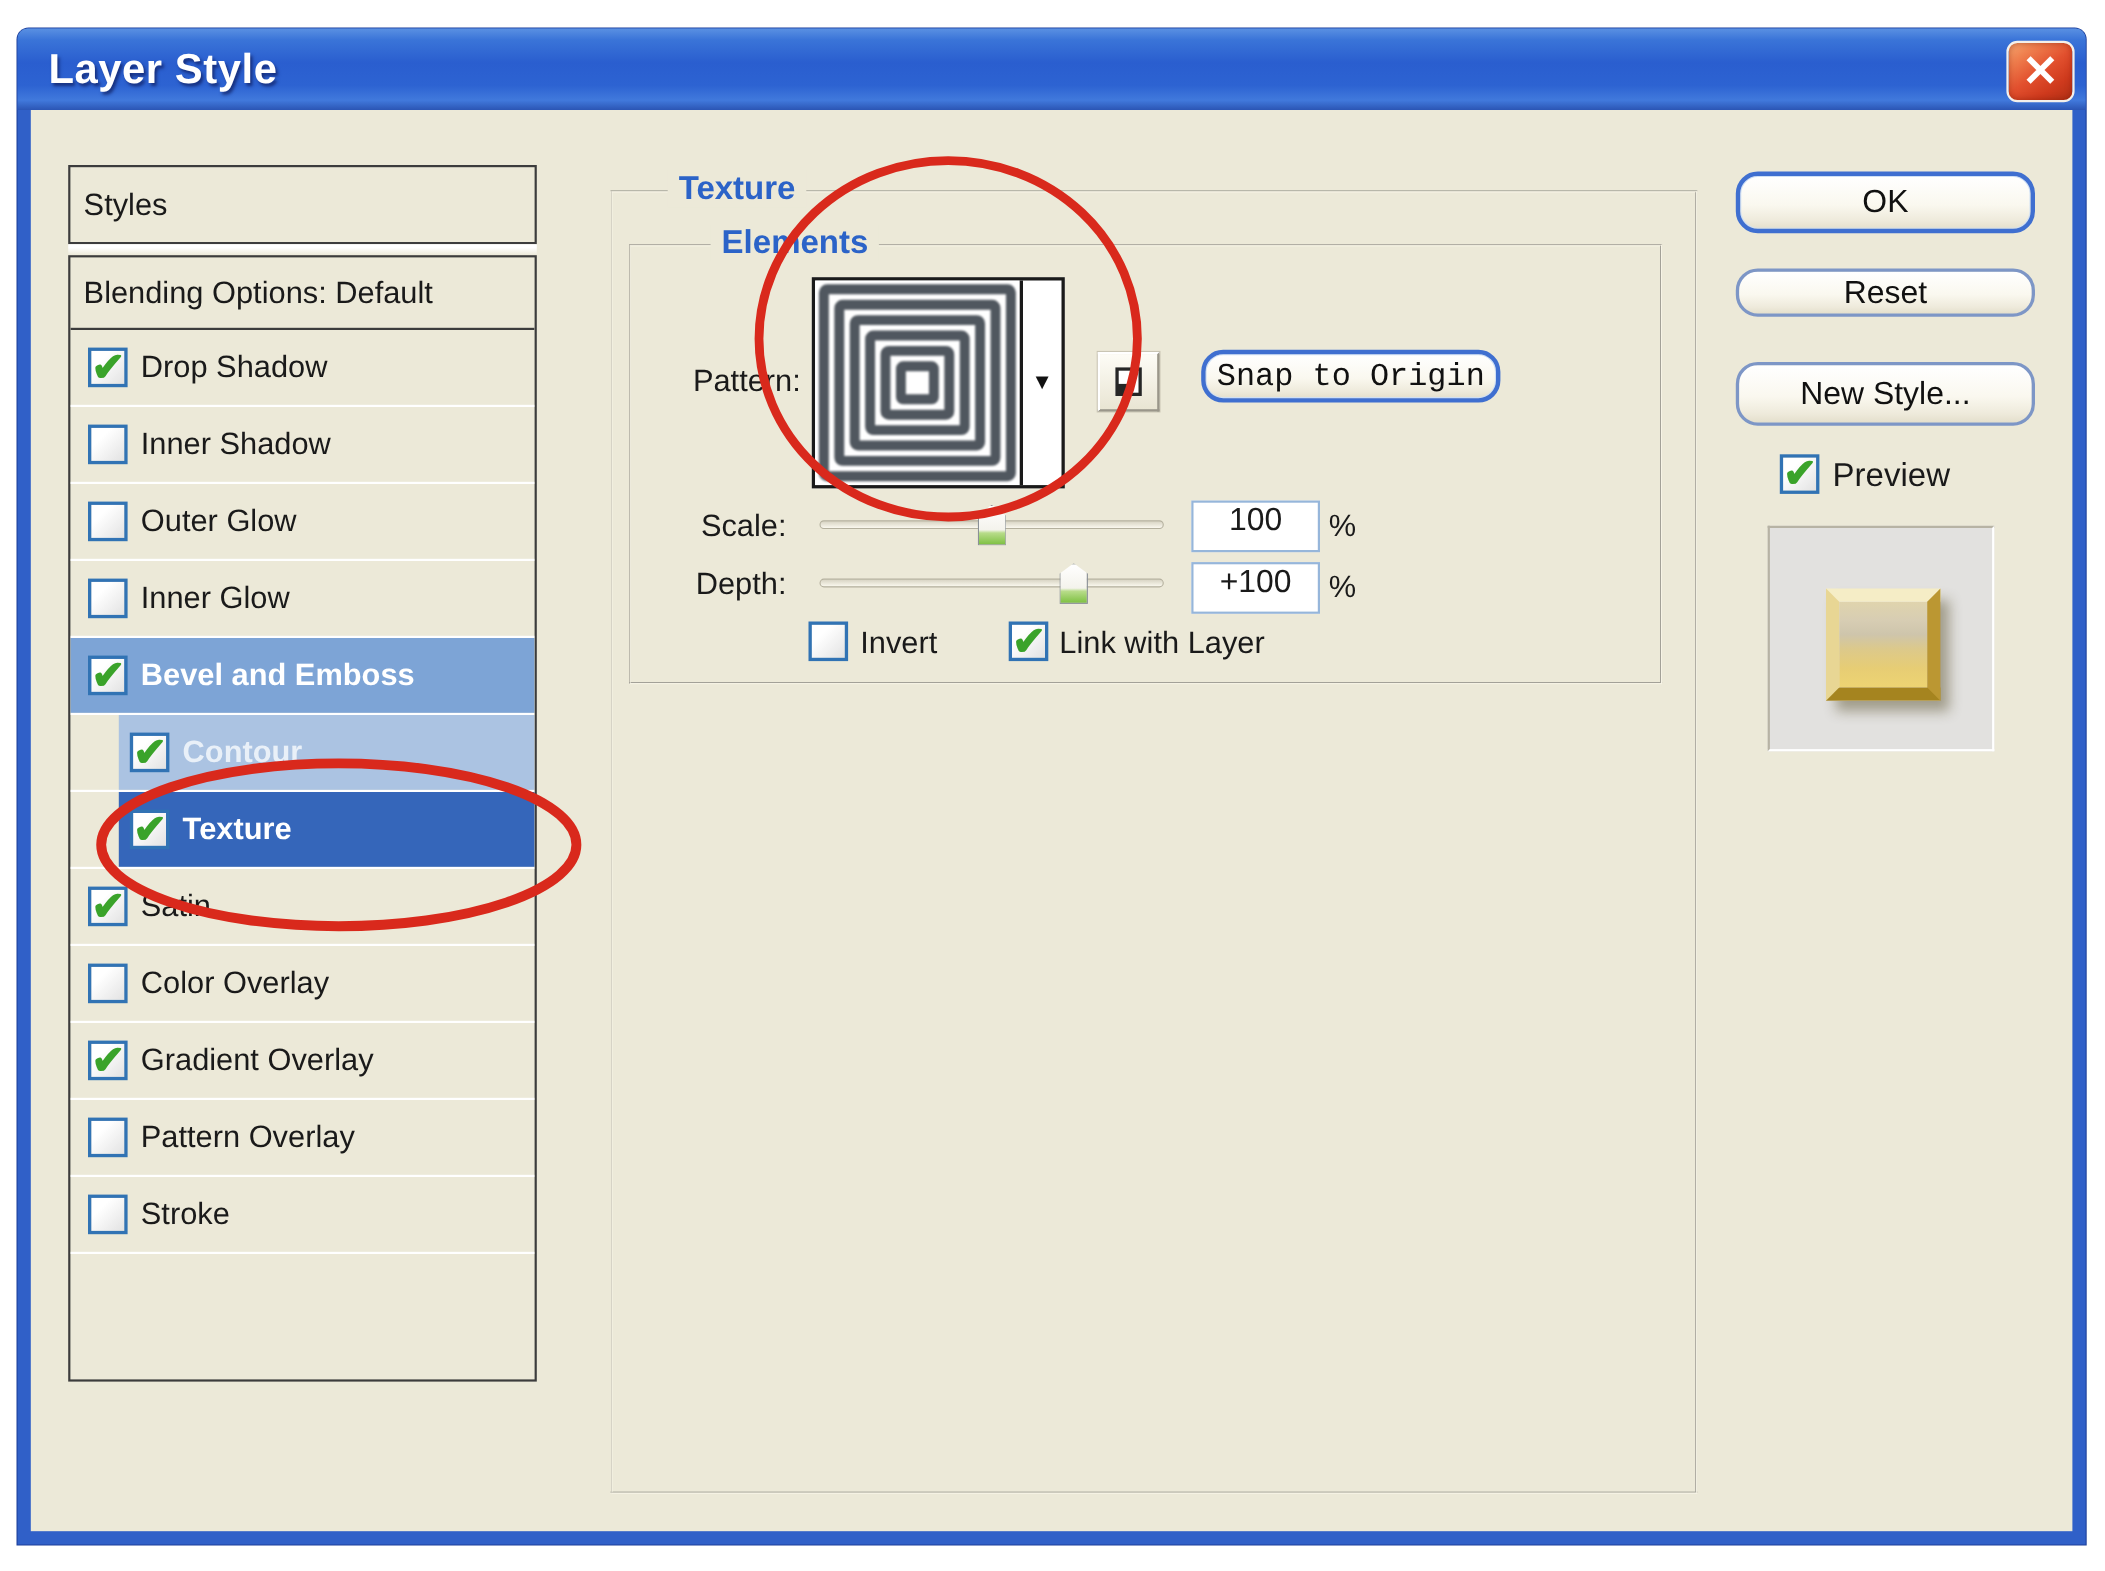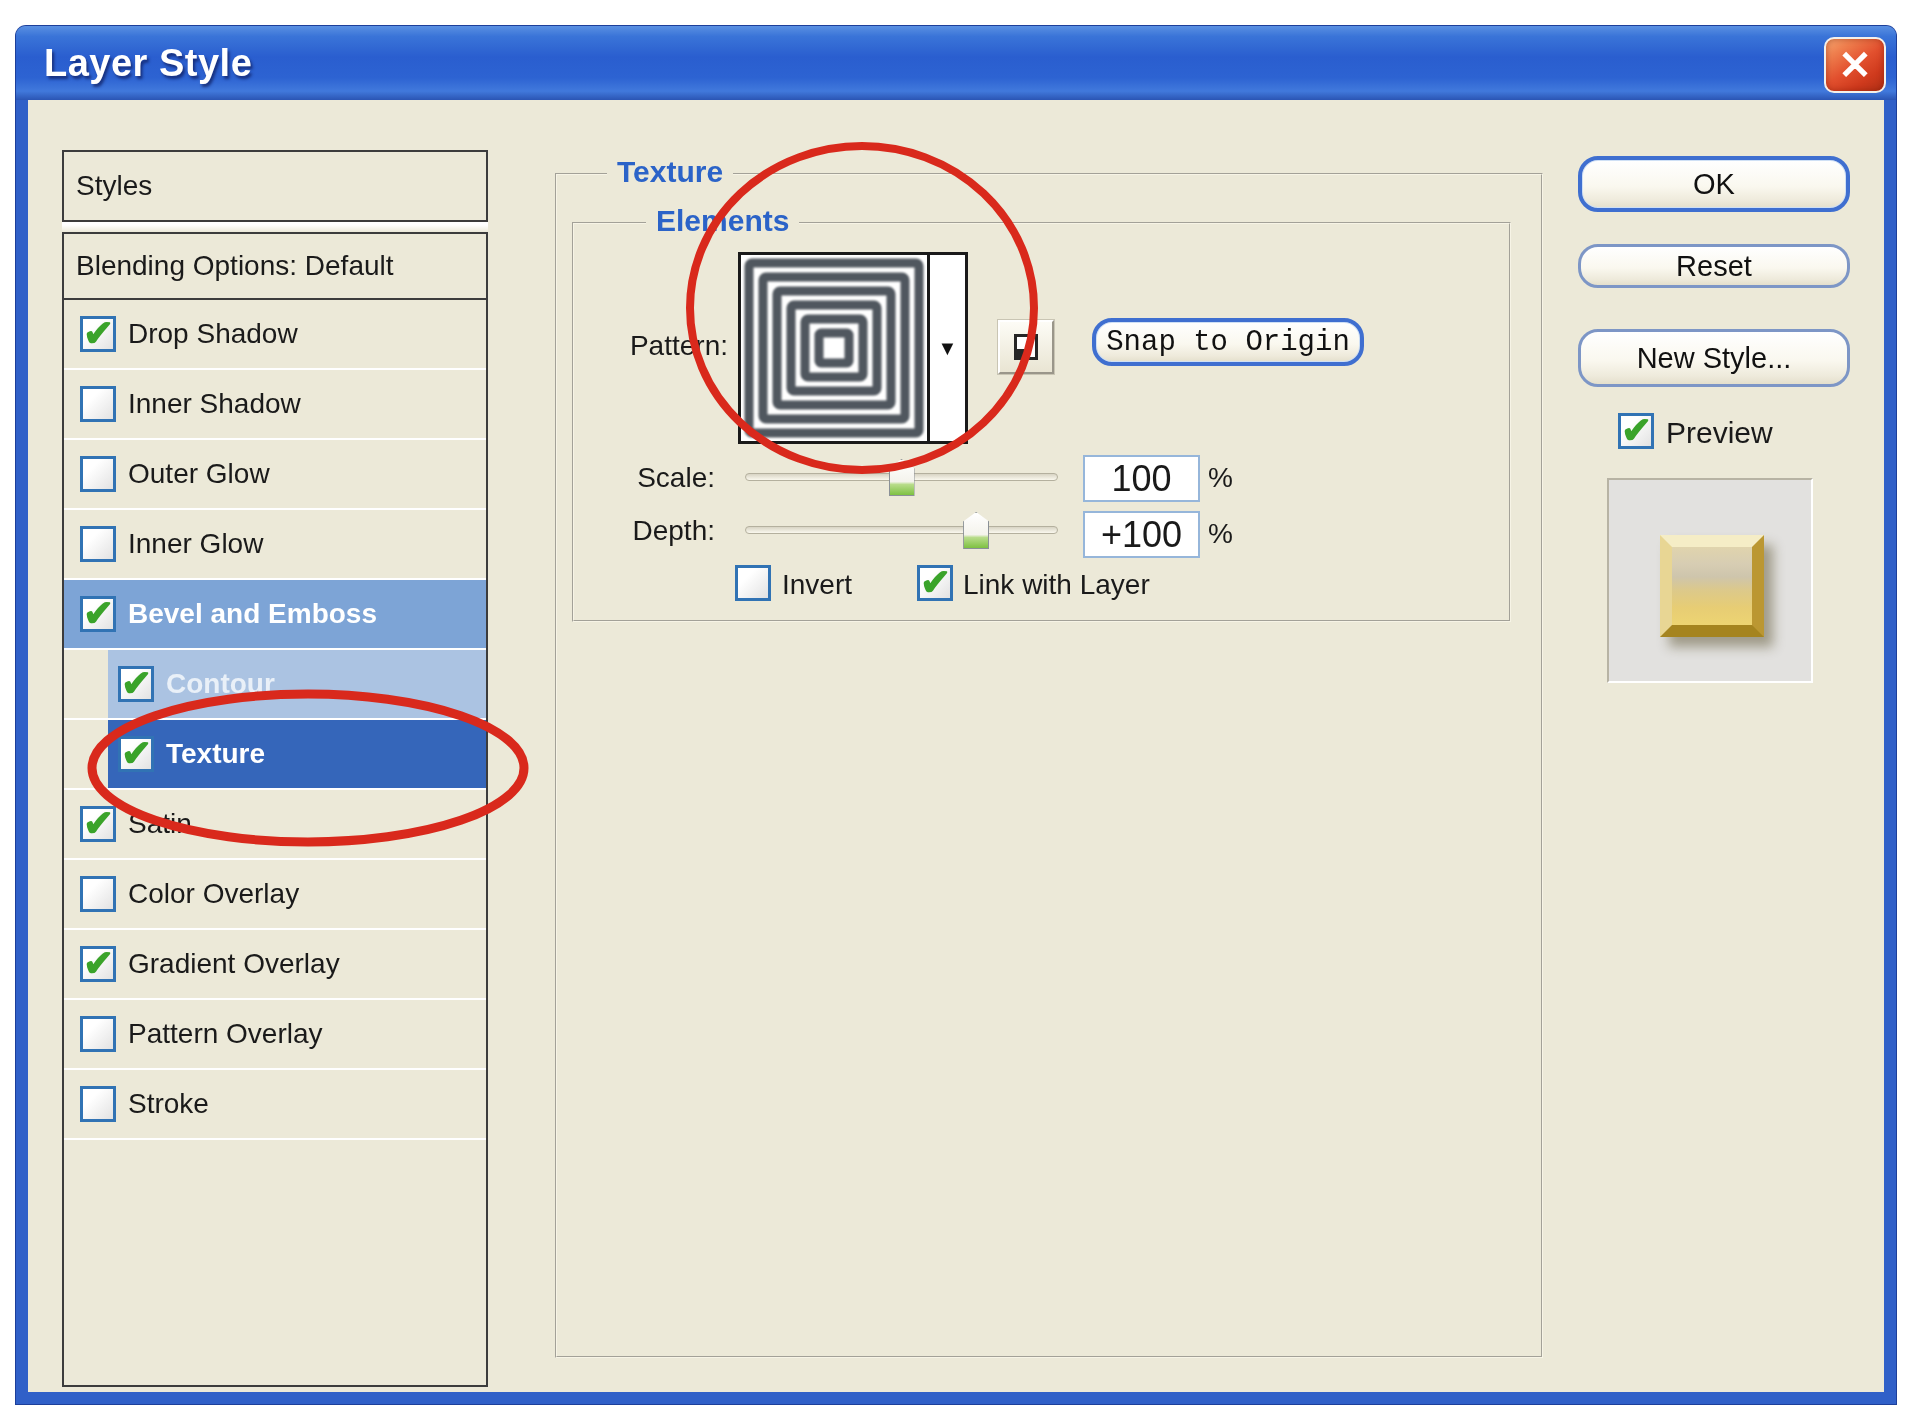--- a/index.html
+++ b/index.html
@@ -22,21 +22,21 @@
   .close-btn span { color:#fff; font-size:40px; font-weight:bold; line-height:1; }
 
   .content { position:absolute; left:12px; right:12px; top:74px; bottom:12px;
     background:#ece9d8; }
 
   
   .sidebar { position:absolute; left:34px; top:50px; width:426px; height:1210px; font-size:28px; }
   .styles-header { height:72px; border:2px solid #3c3c3c; background:#ece9d8;
     display:flex; align-items:center; padding-left:12px; }
   .sidebar-gap { height:10px; background:linear-gradient(180deg,#ffffff 30%,#ece9d8); }
-  .styles-list { height:1155px; border:2px solid #3c3c3c; background:#ece9d8;
+  .styles-list { height:1024px; border:2px solid #3c3c3c; background:#ece9d8;
     display:flex; flex-direction:column; overflow:hidden; }
   .blending-row { height:66px; flex:0 0 auto; border-bottom:2px solid #3c3c3c;
     display:flex; align-items:center; padding-left:12px; }
   .row { height:70px; flex:0 0 auto; border-bottom:2px solid #ffffff; position:relative; }
   .row-inner { position:absolute; inset:0; display:flex; align-items:center; padding-left:16px;text-align:right; }
   .row-inner.indent { left:44px; padding-left:10px; }
   .row-inner.hl-medium { background:var(--hl-medium); }
   .row-inner.hl-light  { background:var(--hl-light); }
   .row-inner.hl-dark   { background:var(--hl-dark); }
   .row-inner.hl-medium .row-label, .row-inner.hl-dark .row-label { color:#ffffff; font-weight:bold; }
@@ -80,21 +80,21 @@
 
   
   .track { position:absolute; height:8px; width:313px; left:717px;
     background:linear-gradient(180deg,#d8d4c4,#faf8ee);
     border:1px solid #b4b09e; border-radius:4px; }
   .thumb { position:absolute; top:-15px; width:26px; height:37px; margin-left:-13px;
     background:linear-gradient(180deg,#ffffff 0%,#f4f3ec 62%,#b8dc8a 70%,#7ec142 100%);
     border:1px solid #8a9097;
     clip-path:polygon(50% 0, 100% 26%, 100% 100%, 0 100%, 0 26%); }
   .val { position:absolute; width:117px; height:47px; background:#fff;
-    border:2px solid #96b6da; display:flex; align-items:center; justify-content:center; font-size:36px; }
+    border:2px solid #96b6da; display:flex; justify-content:center; font-size:29px; }
   .unit { position:absolute; font-size:28px; height:40px; line-height:40px; }
 
   
   .preview-box { position:absolute; left:1579px; top:378px; width:206px; height:205px;
     background:#e2e1df; border:2px solid; border-color:#b7b3a4 #ffffff #ffffff #b7b3a4; }
   .gold-square { position:absolute; left:51px; top:55px; width:104px; height:102px;
     border:12px solid; border-color:#f5edc6 #bb9732 #a5841f #e8d694;
     background:linear-gradient(180deg,#e0d4ad 0%,#d7cdb3 22%,#cec5ac 38%,#dcc98b 55%,#e7cd74 78%,#edd472 100%);
     box-shadow:9px 10px 11px rgba(70,60,20,.42); }
 

